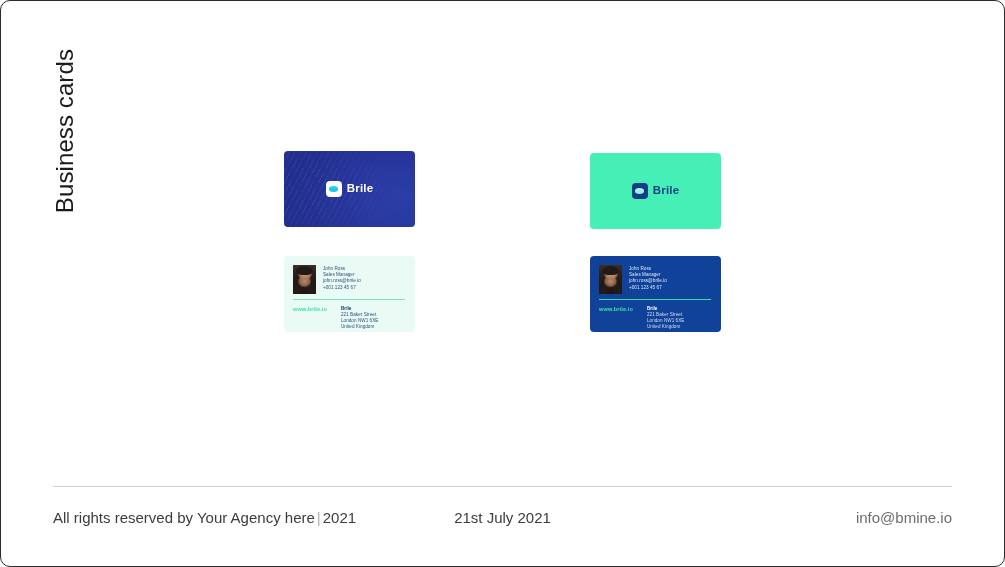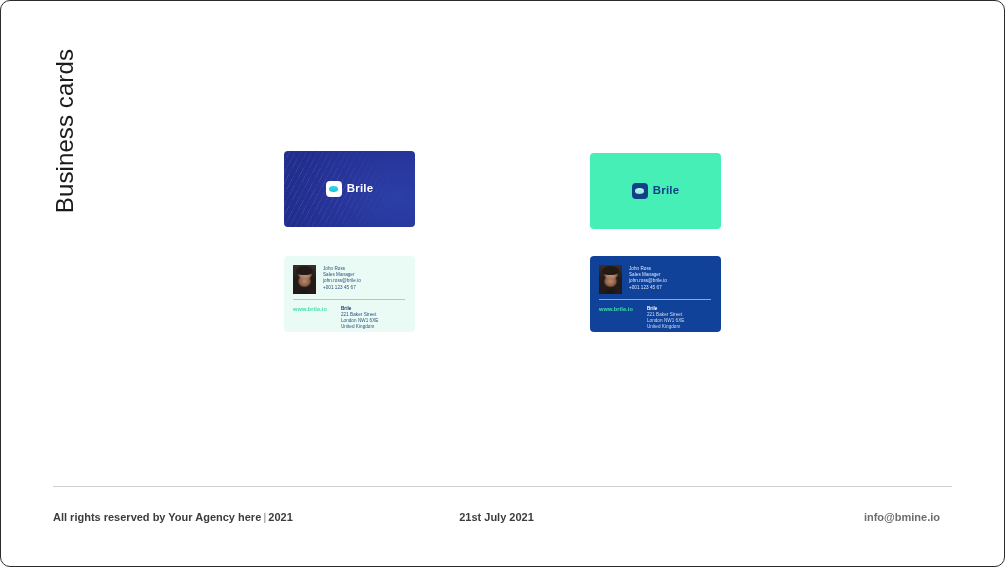--- a/index.html
+++ b/index.html
@@ -192,28 +192,27 @@
 
   
   #footer-divider {
     position: absolute;
     left: 52px; right: 52px; top: 485px;
     height: 1px;
     background: #cfcfcf;
   }
   #footer {
     position: absolute;
-    left: 52px; right: 64px; top: 505px;
+    left: 52px; right: 52px; top: 505px;
     height: 22px;
     display: flex;
     align-items: center;
     justify-content: space-between;
-    font-size: 11px;
+    font-size: 15px;
     color: #3c3c3c;
-    font-weight: bold;
   }
   #footer-center { position: absolute; left: 0; right: 0; text-align: center; }
   #footer-left, #footer-right { position: relative; z-index: 2; }
   #footer-right { color: #6d6d6d; }
   #footer-left .sep { color: #b0b0b0; padding: 0 2px; }
 </style>
 </head>
 <body>
 
 <div id="slide">

